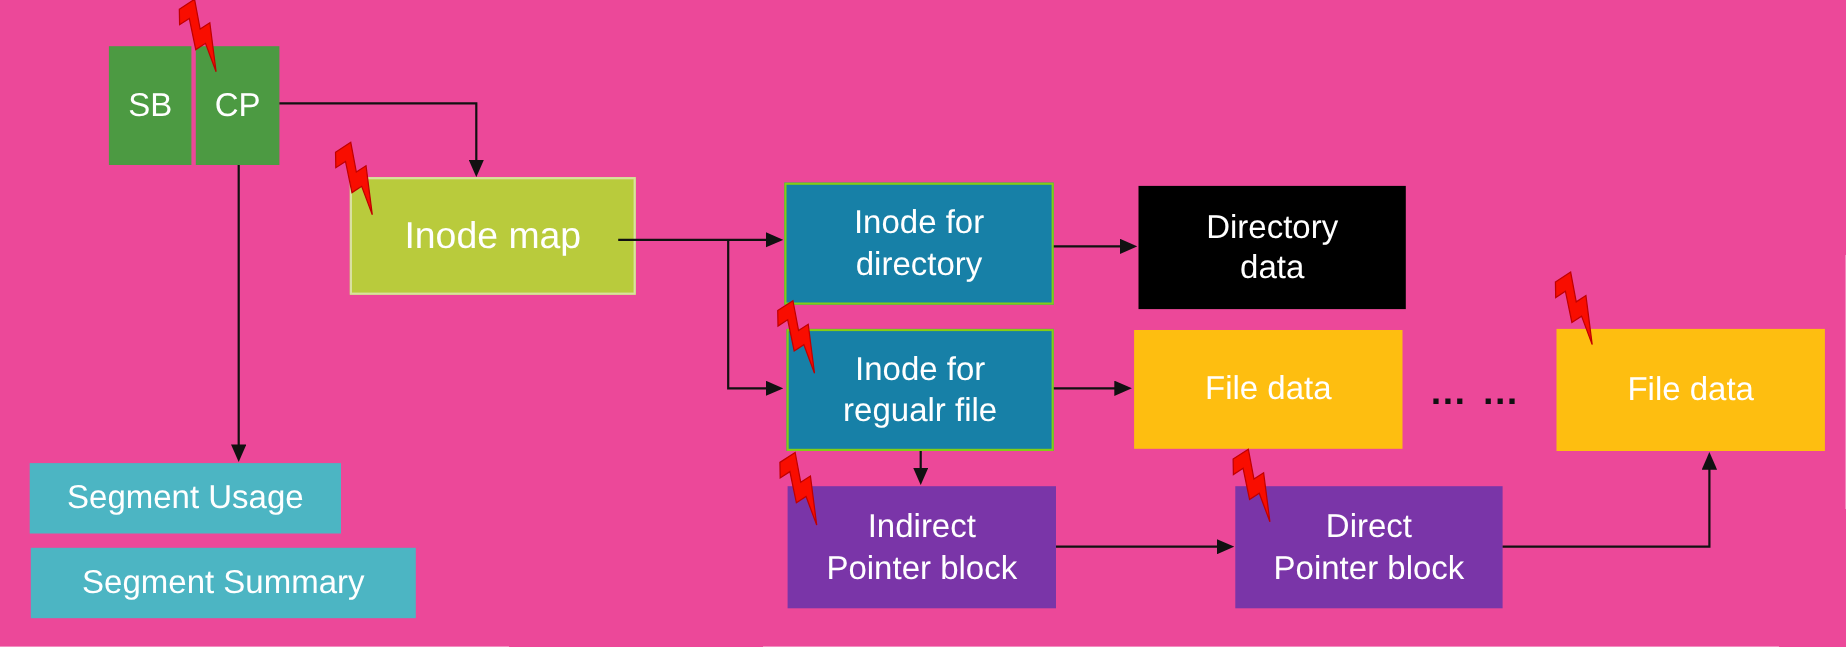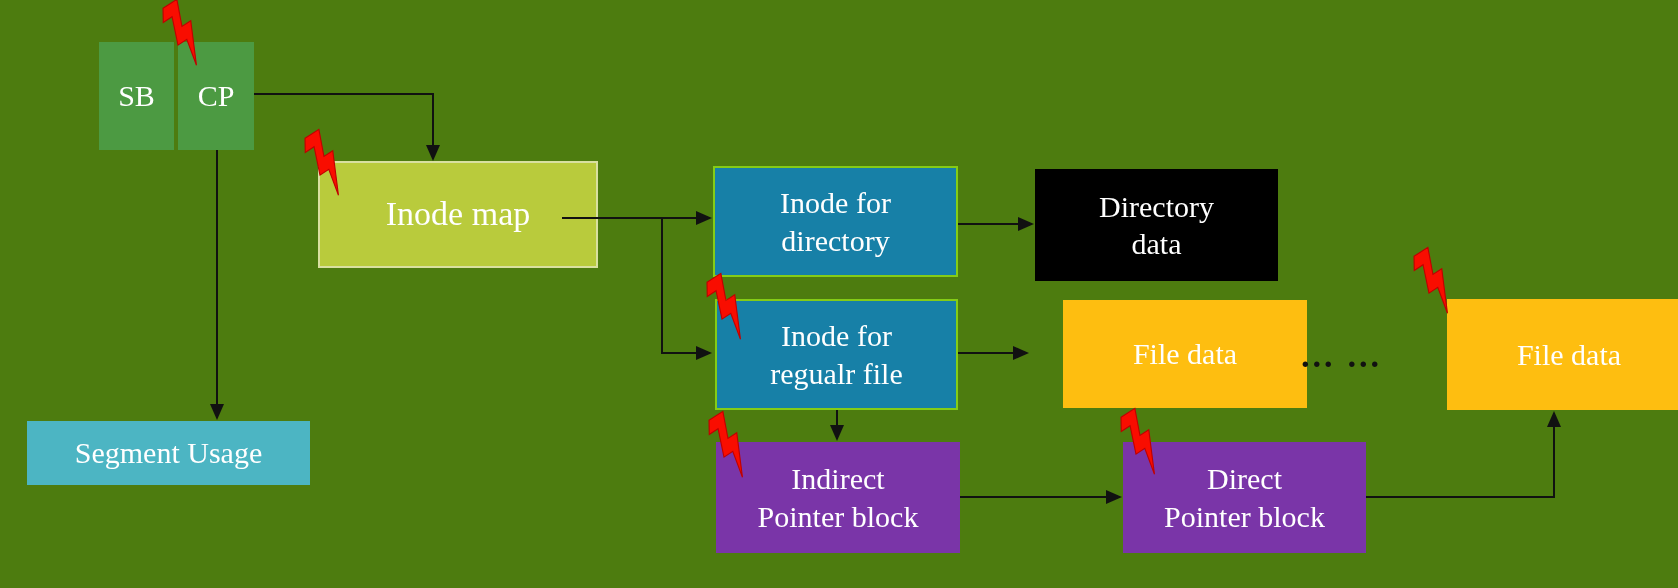--- a/index.html
+++ b/index.html
@@ -1,43 +1,43 @@
 <!DOCTYPE html>
 <html><head>
 <meta charset="utf-8">
 <style>
   html,body{margin:0;padding:0;background:#ffffff;}
   .stage{
     position:relative;
     width:1678px;height:588px;
-    background:#4d7c0f;
-    font-family:Liberation Serif, serif;
+    background:#ec4899;
+    font-family:Liberation Sans, sans-serif;
     overflow:hidden;
   }
   .node{
     position:absolute;
     display:flex;align-items:center;justify-content:center;
     text-align:center;
     color:#ffffff;
     font-size:30px;
     line-height:1.25;
     box-sizing:border-box;
   }
   .node .lines span{display:block;}
   .green{background:#4C9A42;}
   .yellowgreen{background:#B9CB3C;border:2px solid #d9e0a0;font-size:34px;}
   .teal{background:#1780A7;border:2px solid #84cc16;}
   .black{background:#000000;}
-  .orange{background:#FEBE10;margin-left:32px;}
+  .orange{background:#FEBE10;}
   .purple{background:#7A35A8;}
   .lightteal{background:#4CB5C3;}
 
   .sb{left:99px;top:42px;width:75px;height:108px;}
   .cp{left:178px;top:42px;width:76px;height:108px;}
-  .inode-map{left:318px;top:161px;width:280px;height:107px;}
+  .inode-map{left:318px;top:161px;width:260px;height:107px;}
   .inode-dir{left:713px;top:166px;width:245px;height:111px;}
   .inode-reg{left:715px;top:299px;width:243px;height:111px;}
   .dir-data{left:1035px;top:169px;width:243px;height:112px;}
   .file-data-1{left:1031px;top:300px;width:244px;height:108px;}
   .file-data-2{left:1415px;top:299px;width:244px;height:111px;}
   .indirect{left:716px;top:442px;width:244px;height:111px;}
   .direct{left:1123px;top:442px;width:243px;height:111px;}
   .seg-usage{left:27px;top:421px;width:283px;height:64px;}
   .seg-summary{left:28px;top:498px;width:350px;height:64px;}
 
@@ -114,20 +114,23 @@
     <div class="lines">
       <span>Direct</span>
       <span>Pointer block</span>
     </div>
   </div>
 
   <div class="node lightteal seg-usage">
     <span>Segment Usage</span>
   </div>
 
+  <div class="node lightteal seg-summary">
+    <span>Segment Summary</span>
+  </div>
 
   <svg class="overlay" width="1678" height="588" viewBox="0 0 1678 588">
     <defs>
       <marker id="ah" markerWidth="8" markerHeight="7" refX="0.5" refY="3.5" orient="auto" markerUnits="strokeWidth">
         <path d="M0,0 L8,3.5 L0,7 z" fill="#111111"></path>
       </marker>
     </defs>
     <g stroke="#111111" stroke-width="2" fill="none">
       <path d="M254 94 H433 V146" marker-end="url(#ah)"></path>
       <path d="M217 150 V405" marker-end="url(#ah)"></path>

